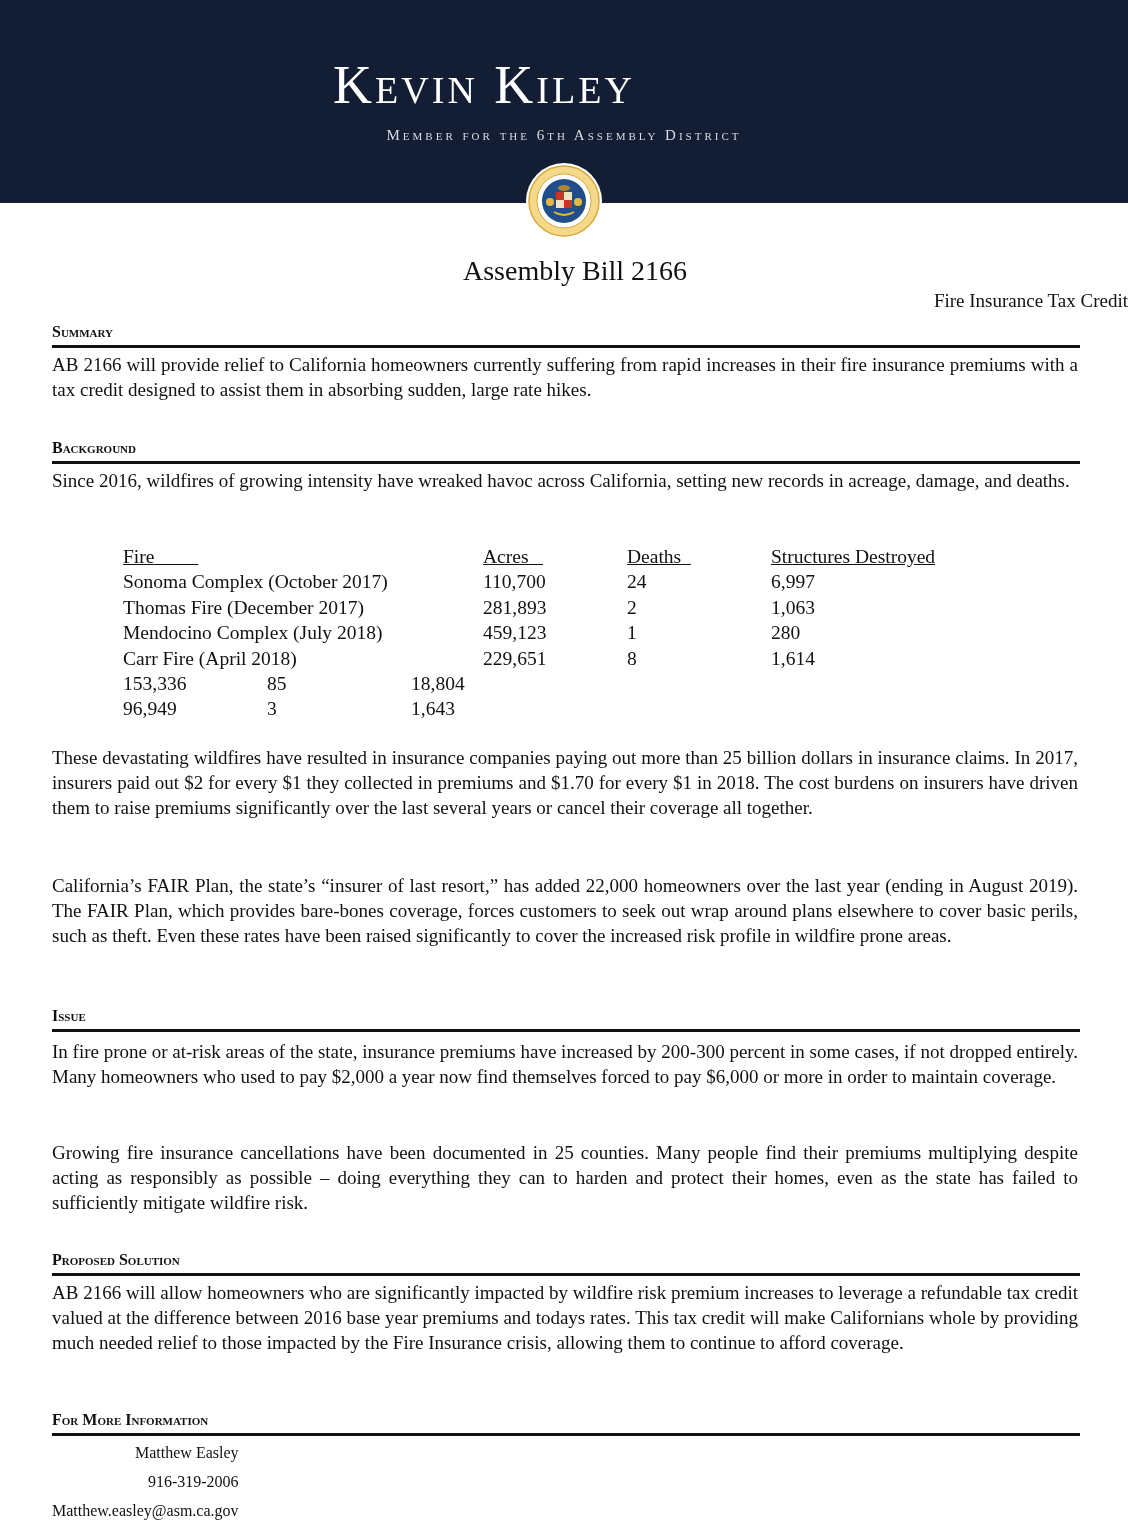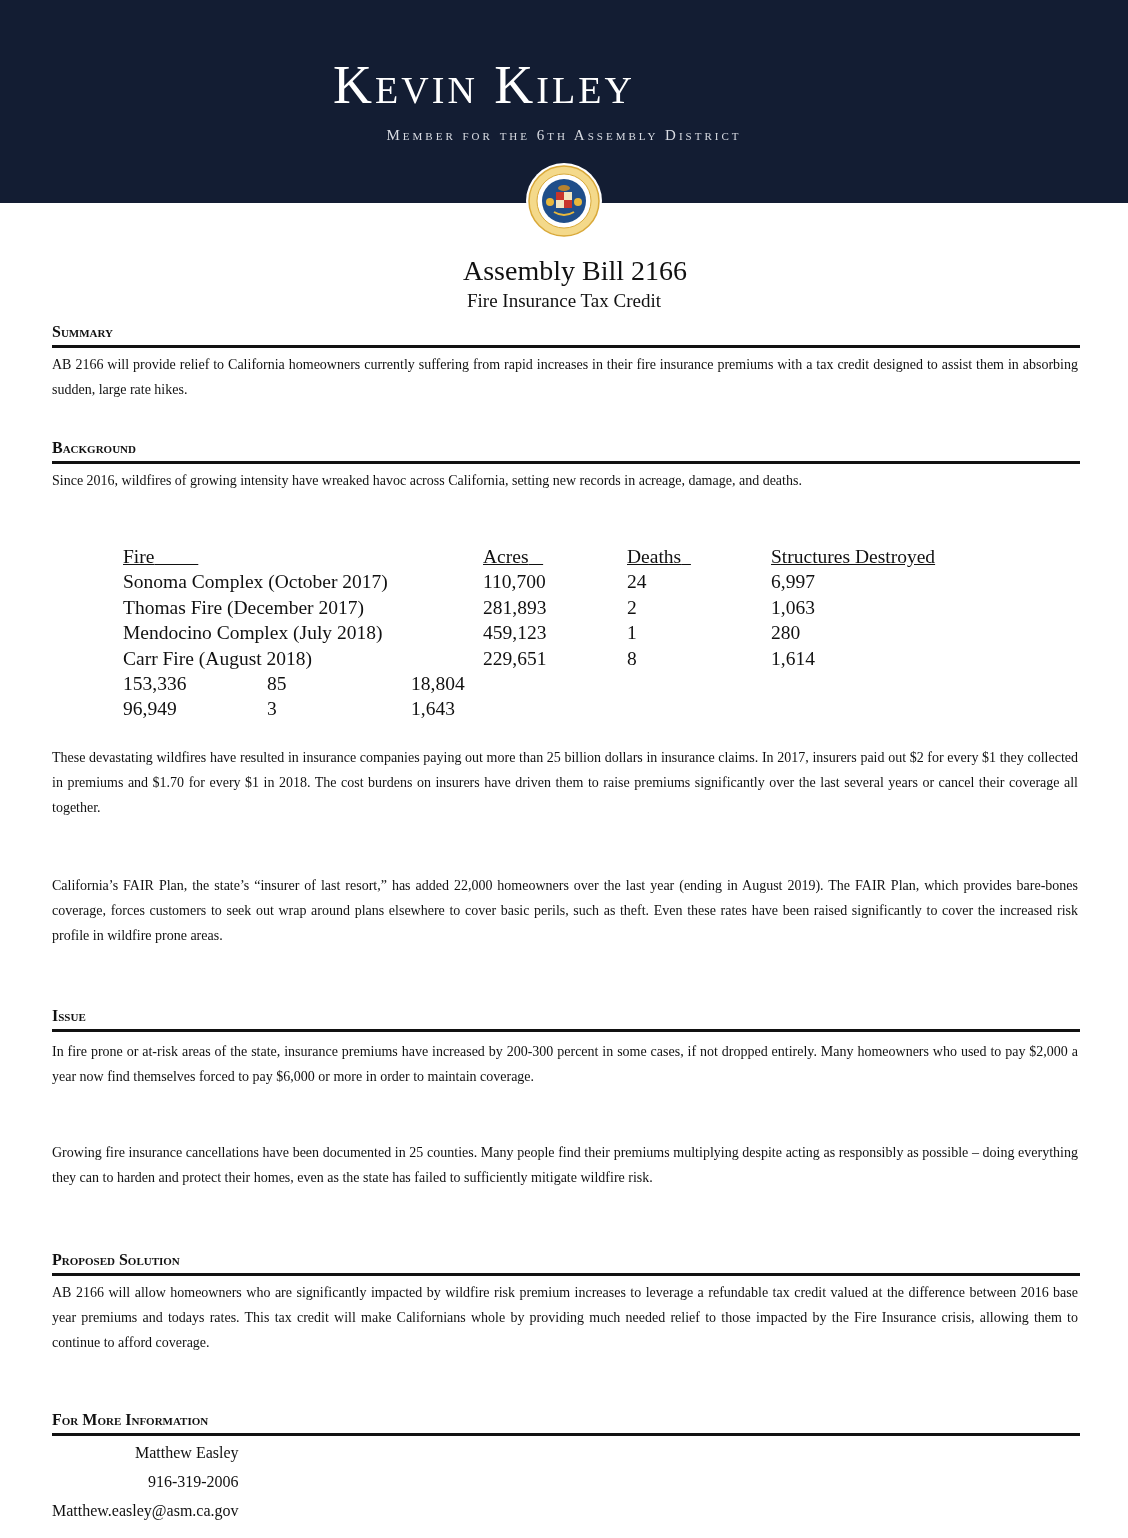--- a/index.html
+++ b/index.html
@@ -26,31 +26,31 @@
     .seal {
       position: absolute; left: 525px; top: 162px; width: 78px; height: 78px;
     }
 
     .title {
       position: absolute; left: 11px; width: 1128px; top: 255px;
       text-align: center; font-weight: normal; font-size: 28px; line-height: 32px;
     }
     .subtitle {
       position: absolute; left: 0; width: 1128px; top: 290px;
-      text-align: center; font-size: 19px; line-height: 22px;
+      text-align: right; font-size: 19px; line-height: 22px;
     }
 
     .section-head {
       position: absolute; left: 52px; width: 1028px;
       font-weight: bold; font-size: 16px; font-variant: small-caps; line-height: 24px;
       border-bottom: 3px solid #111; padding-bottom: 1px;
     }
     .para {
       position: absolute; left: 52px; width: 1026px;
-      font-size: 14px; line-height: 25px; text-align: justify;
+      font-size: 19px; line-height: 25px; text-align: justify;
       text-align-last: left;
     }
 
     .fire-table { position: absolute; left: 123px; top: 544px; font-size: 19.5px; line-height: 25.4px; }
     .fire-row { display: flex; }
     .col-fire { width: 360px; }
     .col-acres { width: 144px; }
     .col-deaths { width: 144px; }
     .col-struct { width: 220px; }
     .hdr span.u { text-decoration: underline; }
@@ -106,21 +106,21 @@
     <div class="col-deaths">2</div>
     <div class="col-struct">1,063</div>
   </div>
   <div class="fire-row">
     <div class="col-fire">Mendocino Complex (July 2018)</div>
     <div class="col-acres">459,123</div>
     <div class="col-deaths">1</div>
     <div class="col-struct">280</div>
   </div>
   <div class="fire-row">
-    <div class="col-fire">Carr Fire (August 2018)</div>
+    <div class="col-fire">Carr Fire (April 2018)</div>
     <div class="col-acres">229,651</div>
     <div class="col-deaths">8</div>
     <div class="col-struct">1,614</div>
   </div>
   <div class="fire-row">
     <div class="col-acres">153,336</div>
     <div class="col-deaths">85</div>
     <div class="col-struct">18,804</div>
   </div>
   <div class="fire-row">

